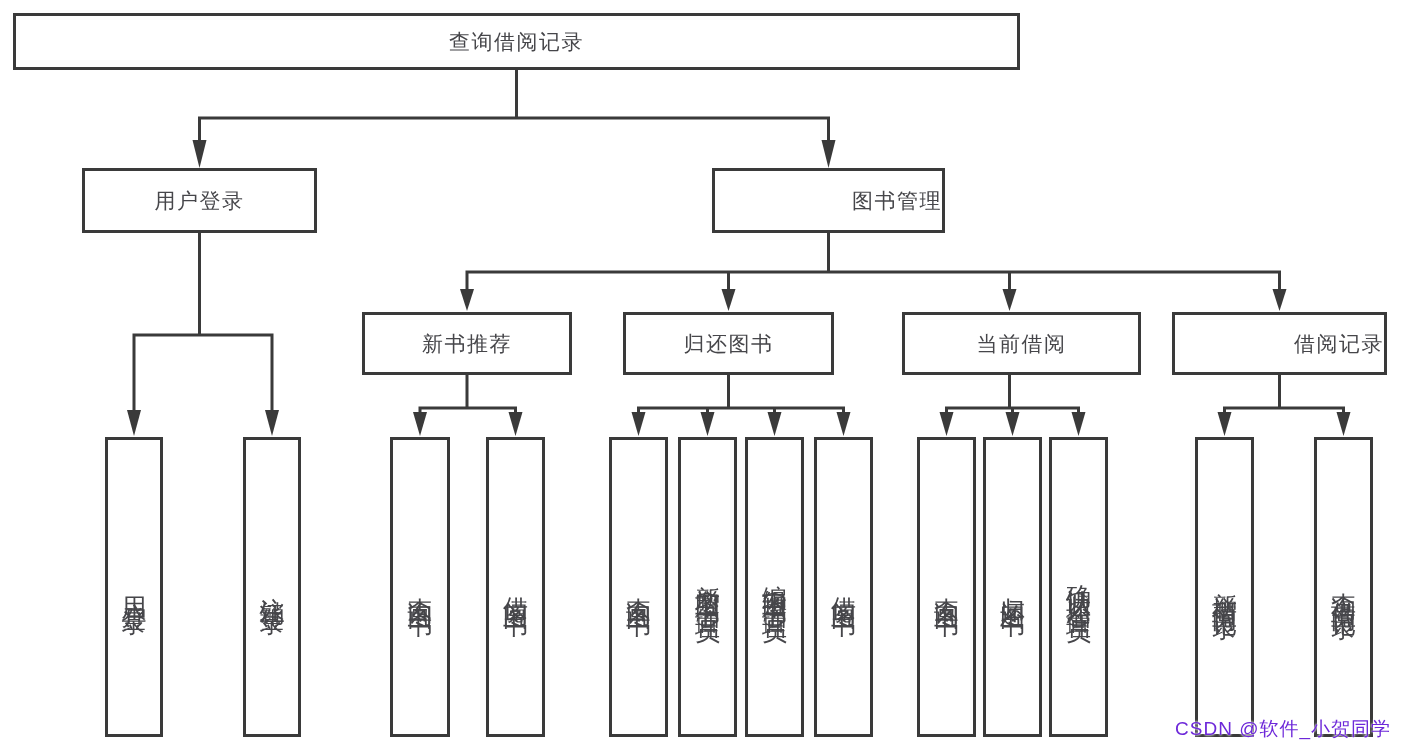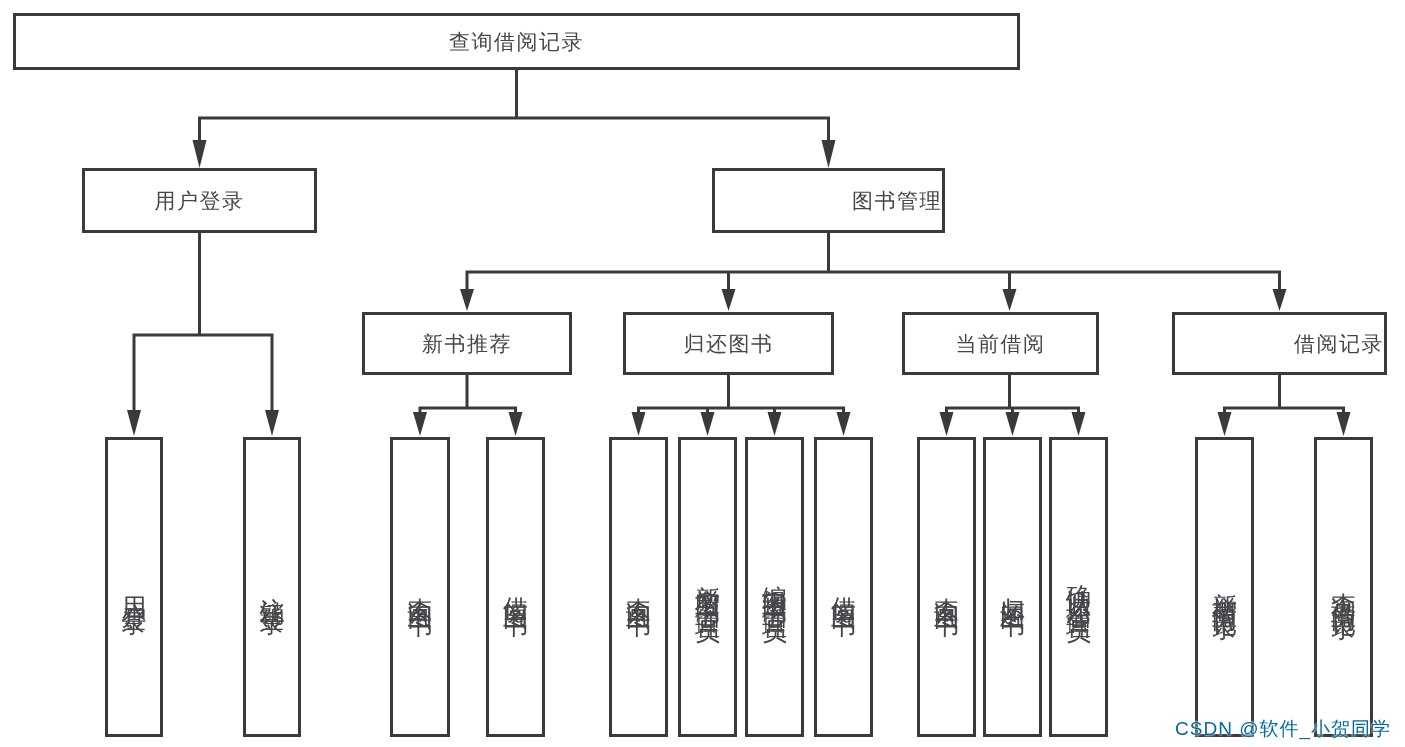--- a/index.html
+++ b/index.html
@@ -39,21 +39,21 @@
     font-size: 25px;
     letter-spacing: 5px;
     line-height: 1;
   }
   .watermark {
     position: absolute;
     right: 14px;
     bottom: 5px;
     font-size: 19px;
     letter-spacing: 1px;
-    color: #0369a1;
+    color: #6d28d9;
     text-shadow: 0 0 3px #ffffff, 0 0 2px #ffffff;
     white-space: nowrap;
   }
 </style>
 </head>
 <body>
 
 <div class="canvas">
 
   <svg class="connectors" viewBox="0 0 1405 747">
@@ -116,21 +116,21 @@
   <div class="node h" style="left:712px; top:168px; width:233px; height:65px;justify-content:flex-end;">
     <span class="label">图书管理</span>
   </div>
 
   <div class="node h" style="left:362px; top:312px; width:210px; height:63px;">
     <span class="label">新书推荐</span>
   </div>
   <div class="node h" style="left:623px; top:312px; width:211px; height:63px;">
     <span class="label">归还图书</span>
   </div>
-  <div class="node h" style="left:902px; top:312px; width:197px; height:63px;justify-content:center;">
+  <div class="node h" style="left:902px; top:312px; width:239px; height:63px;justify-content:center;">
     <span class="label">当前借阅</span>
   </div>
   <div class="node h" style="left:1172px; top:312px; width:215px; height:63px;justify-content:flex-end;">
     <span class="label">借阅记录</span>
   </div>
 
   <div class="node v" style="left:105px; top:437px; width:58px; height:300px;">
     <span class="label">用户登录</span>
   </div>
   <div class="node v" style="left:243px; top:437px; width:58px; height:300px;">

